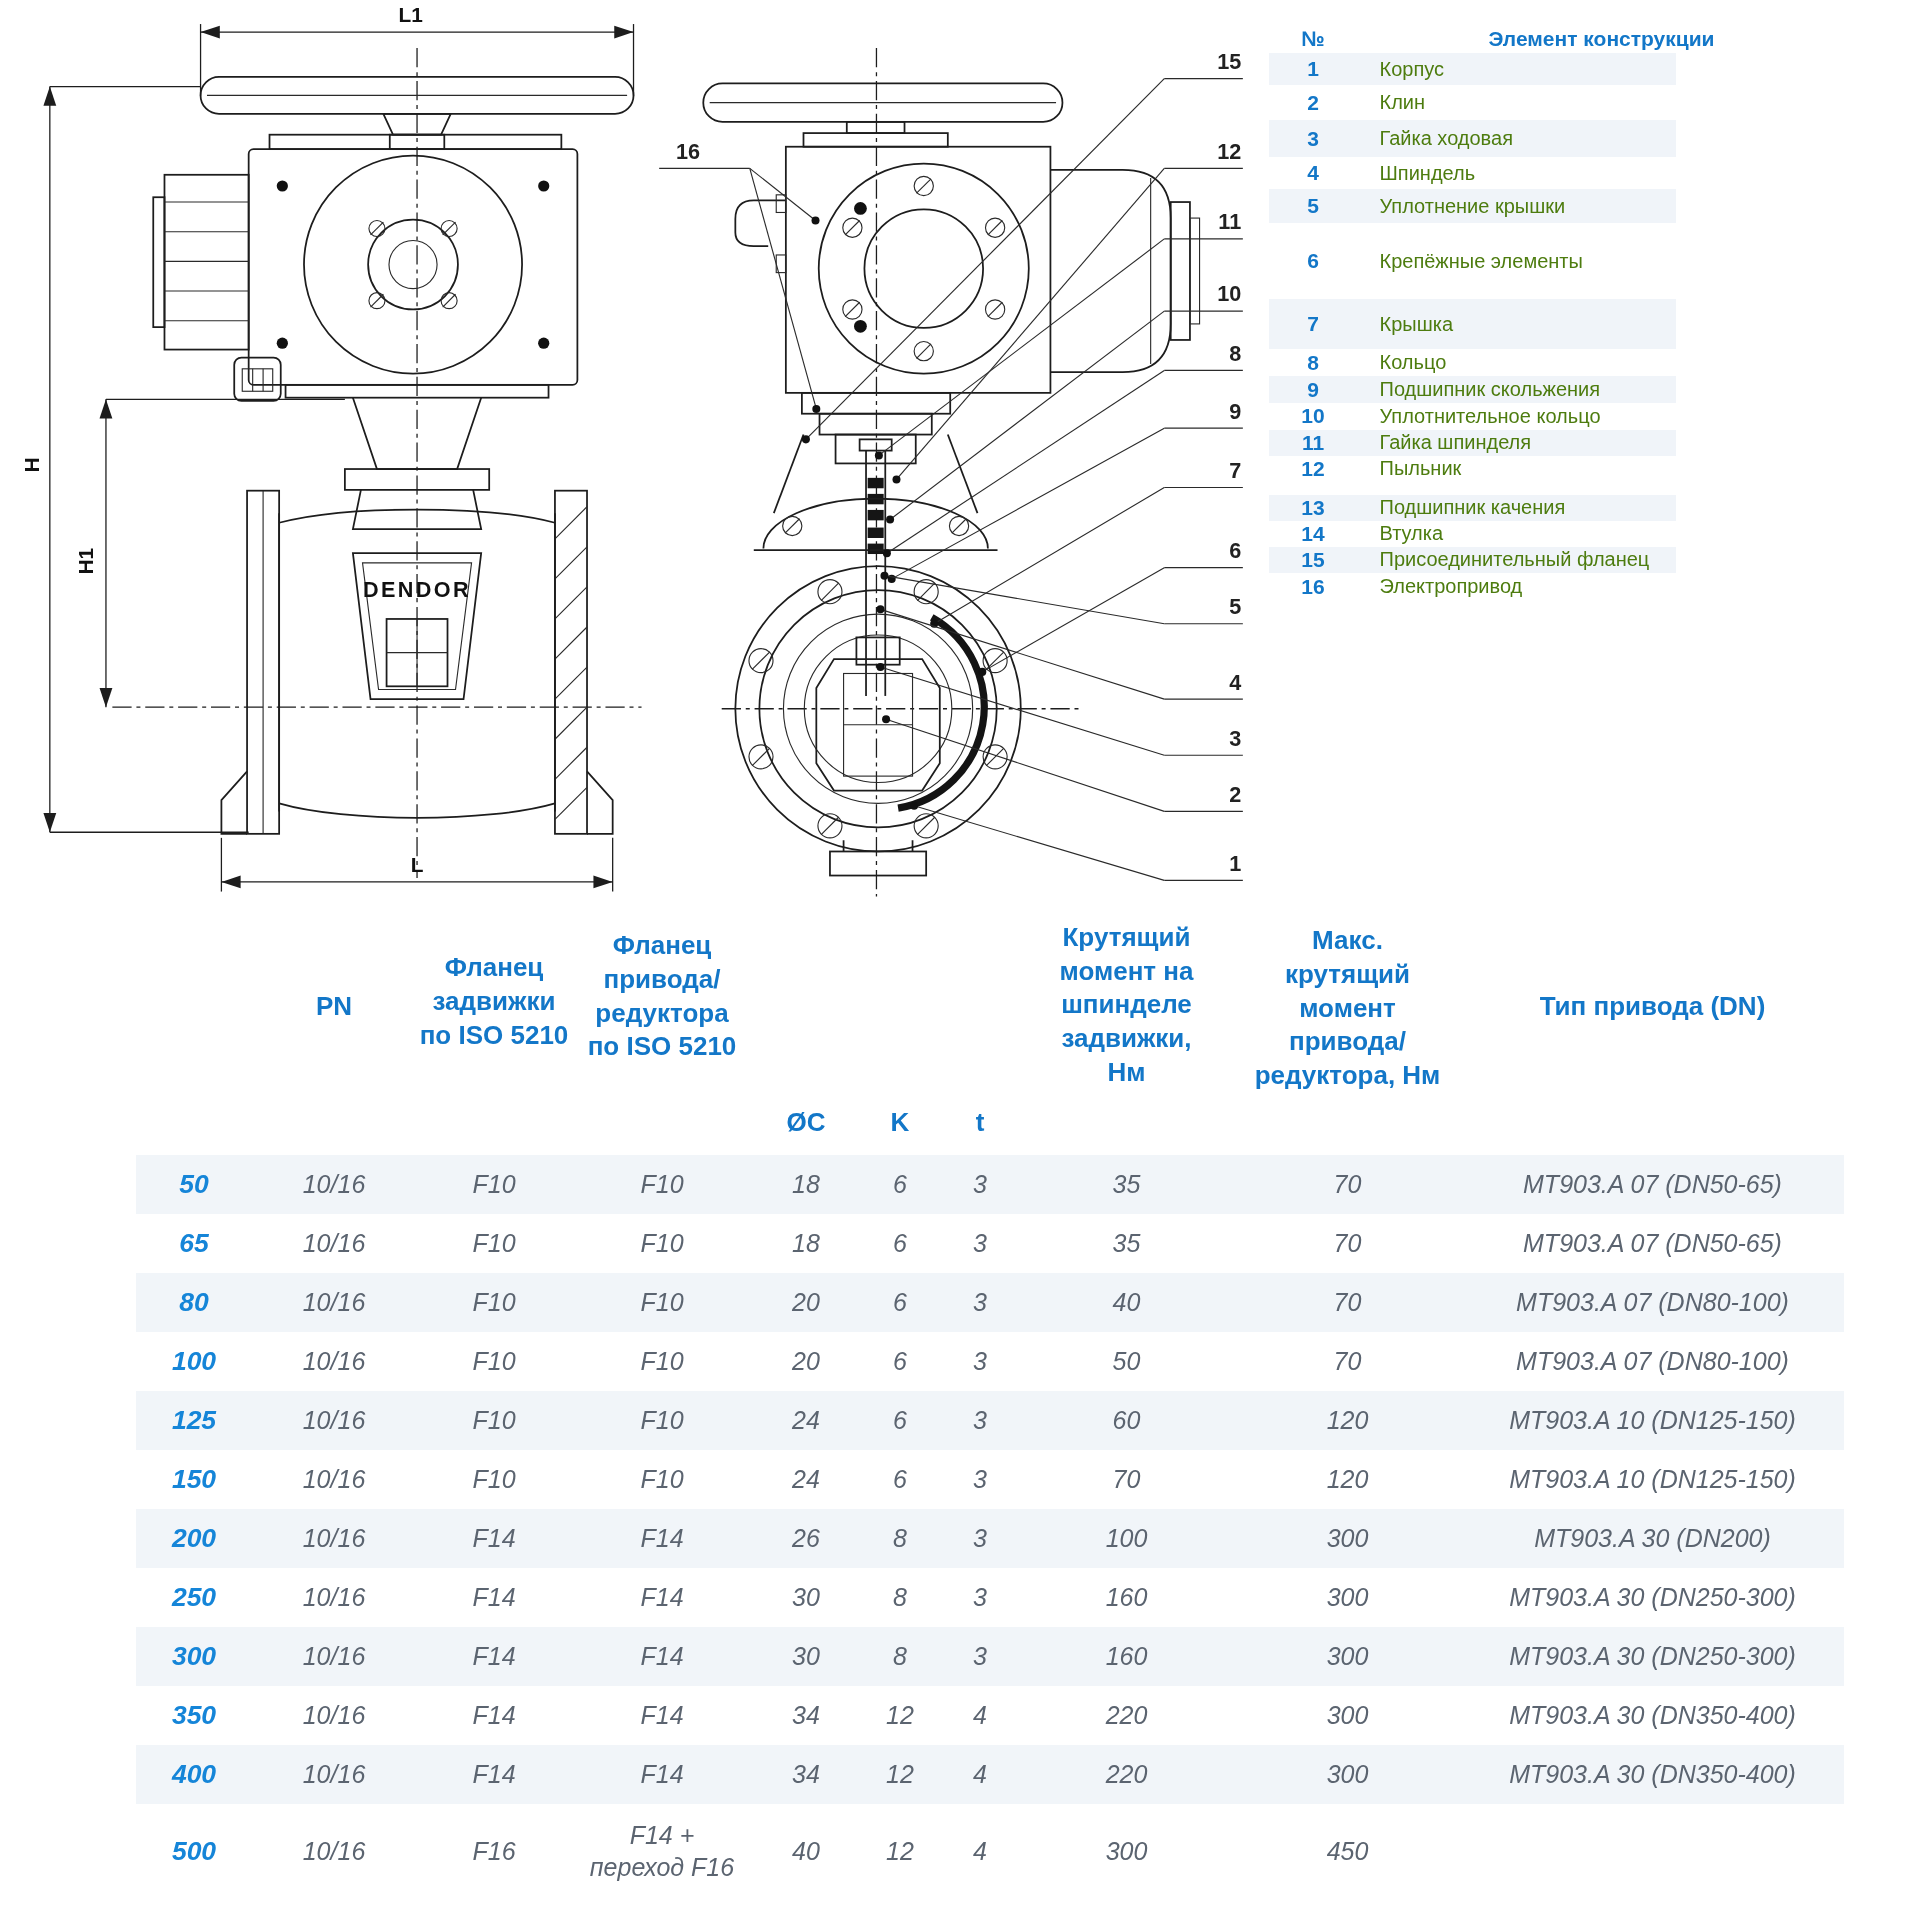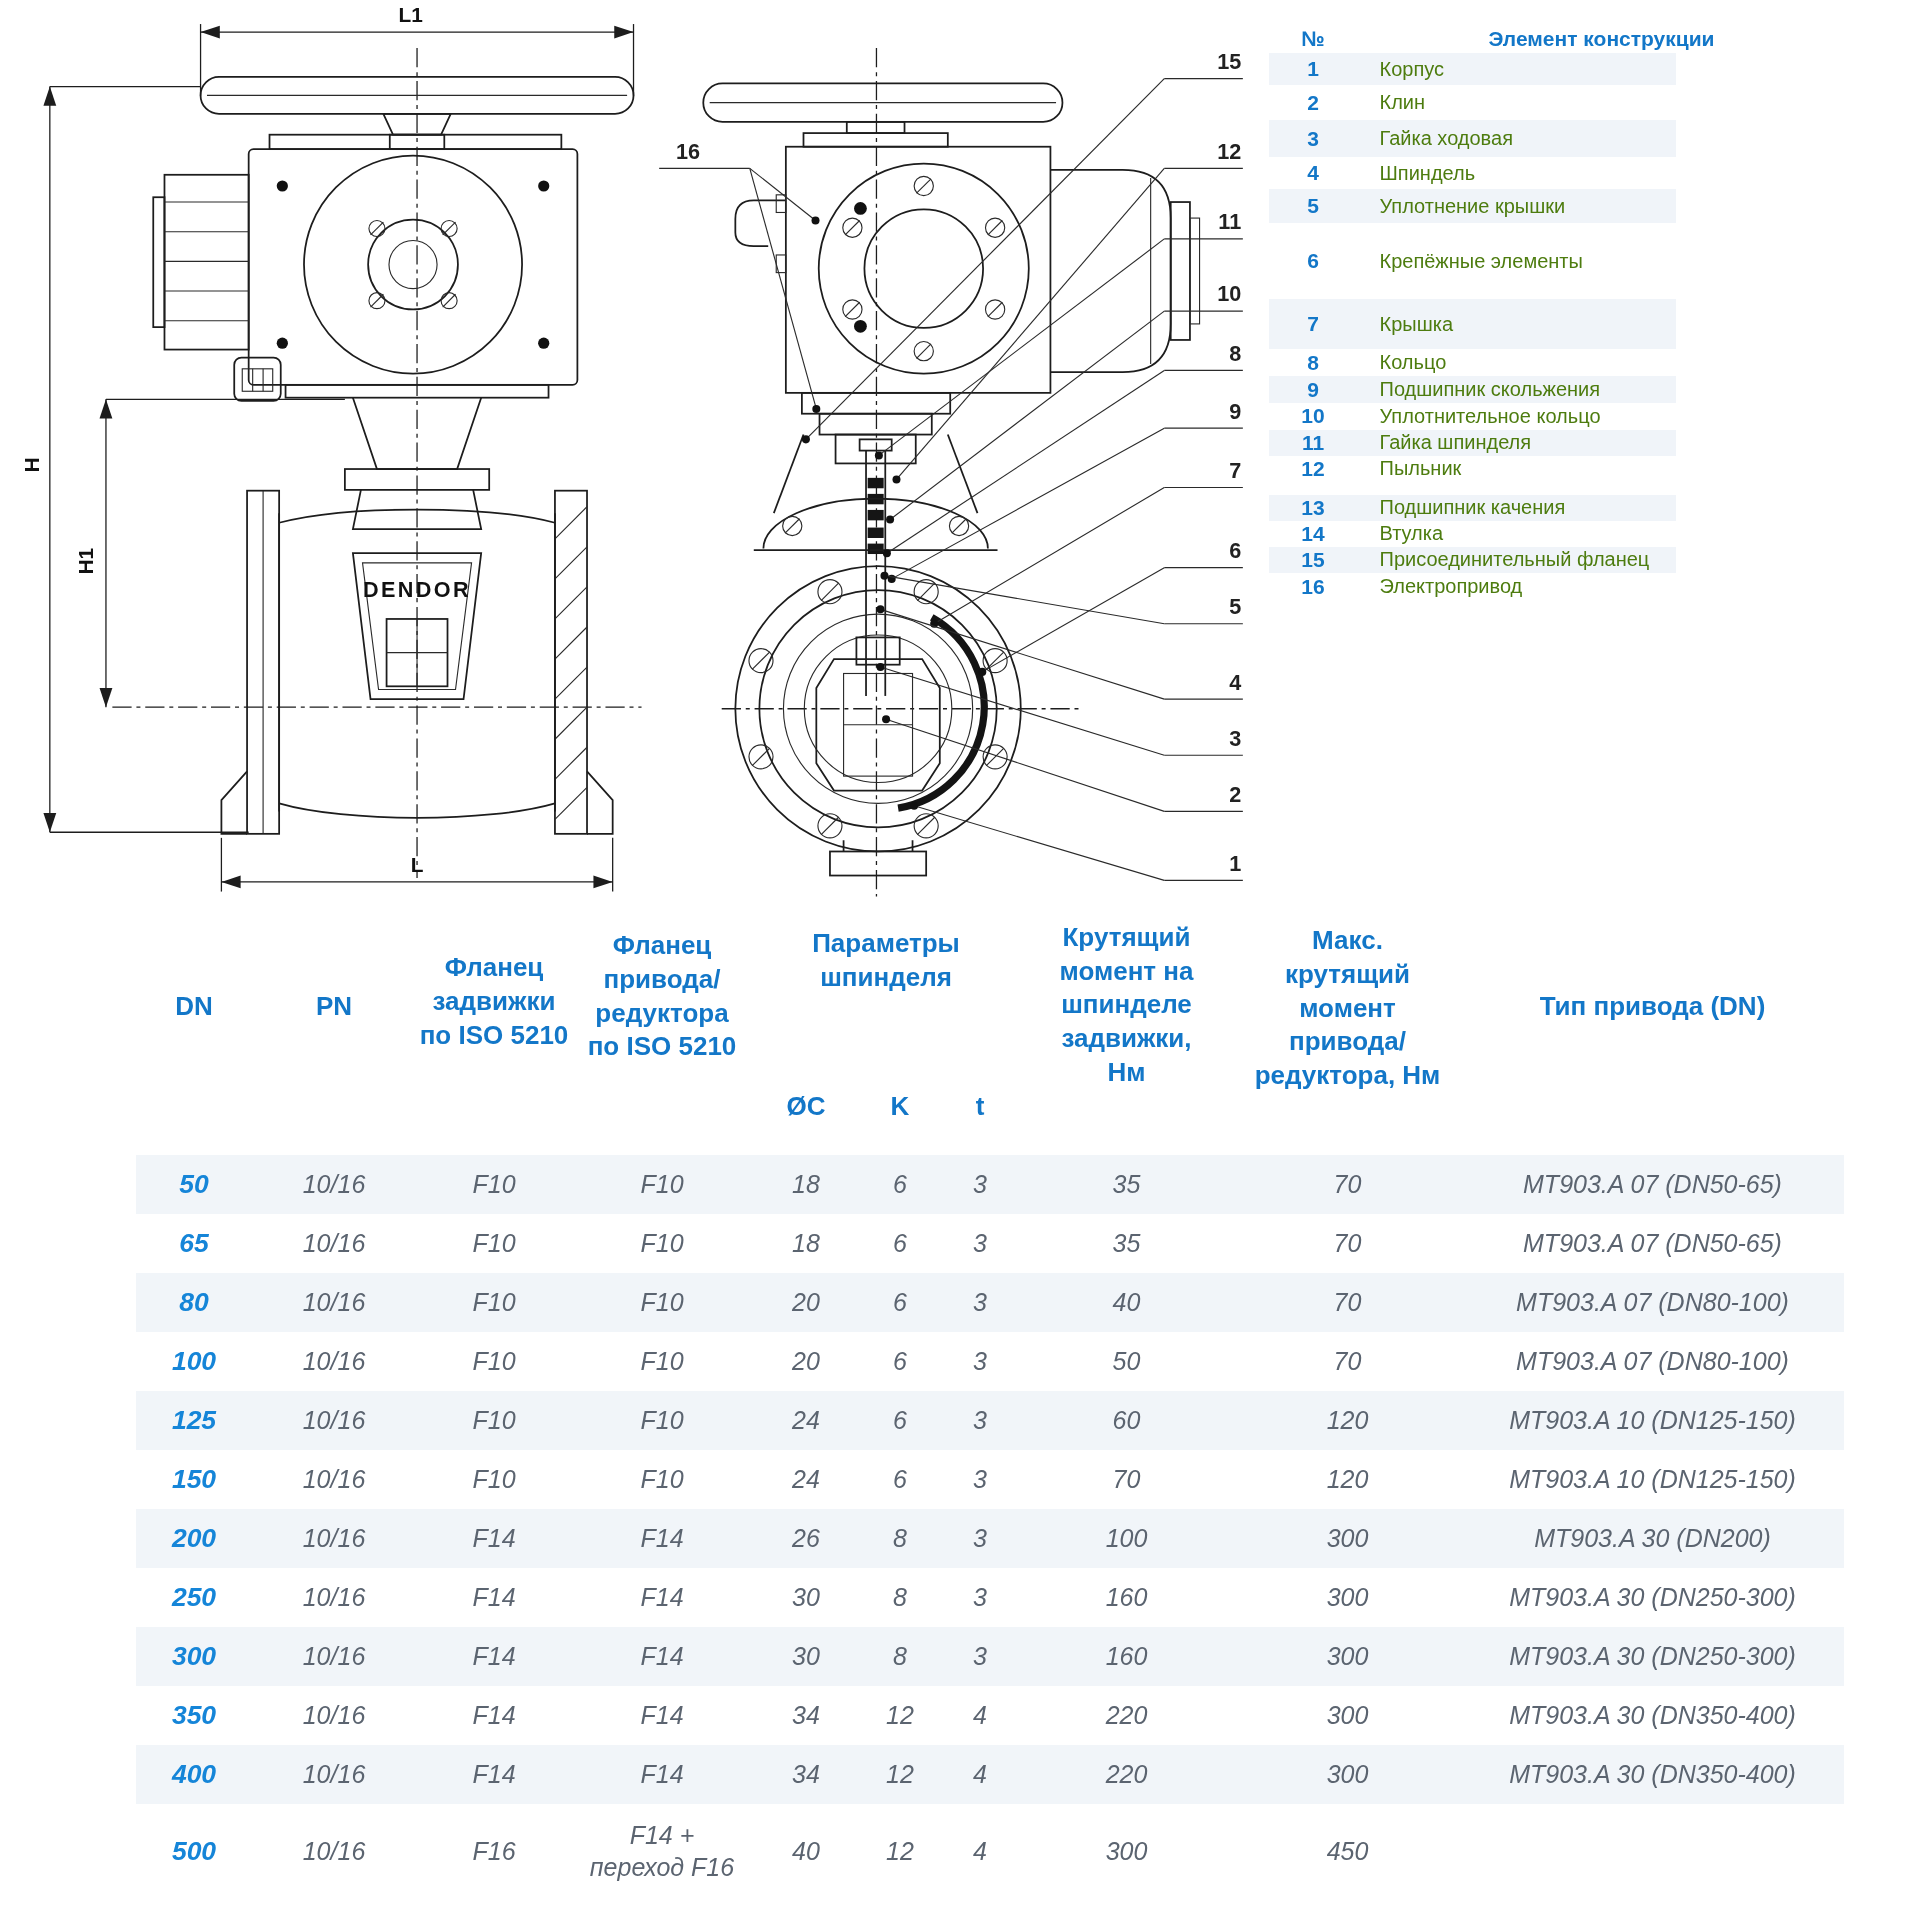--- a/index.html
+++ b/index.html
@@ -383,31 +383,28 @@
         </div>
         <div class="prow" style="height: 27px;">
           <div class="pr-no">16</div>
           <div class="pr-name">Электропривод</div>
         </div>
       </div>
   </div>
 
   <div class="dtable">
     <div class="thead tgrid">
-      <div class="hcell h-dn" style="grid-column:1;grid-row:1/span 2">DN</div>
       <div class="hcell h-pn" style="grid-column:2;grid-row:1/span 2">PN</div>
       <div class="hcell h-fv" style="grid-column:3;grid-row:1/span 2">Фланец
 задвижки
 по ISO 5210</div>
       <div class="hcell h-fd" style="grid-column:4;grid-row:1/span 2">Фланец
 привода/
 редуктора
 по ISO 5210</div>
-      <div class="hcell h-sp" style="grid-row:1">Параметры
-шпинделя</div>
       <div class="hcell h-sub" style="grid-column:5;grid-row:2">ØC</div>
       <div class="hcell h-sub" style="grid-column:6;grid-row:2">K</div>
       <div class="hcell h-sub" style="grid-column:7;grid-row:2">t</div>
       <div class="hcell h-tq" style="grid-column:8;grid-row:1/span 2">Крутящий
 момент на
 шпинделе
 задвижки,
 Нм</div>
       <div class="hcell h-tm" style="grid-column:9;grid-row:1/span 2">Макс.
 крутящий

